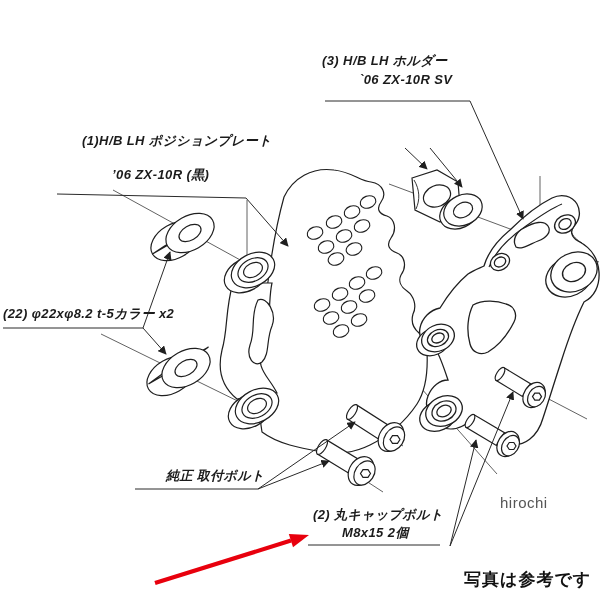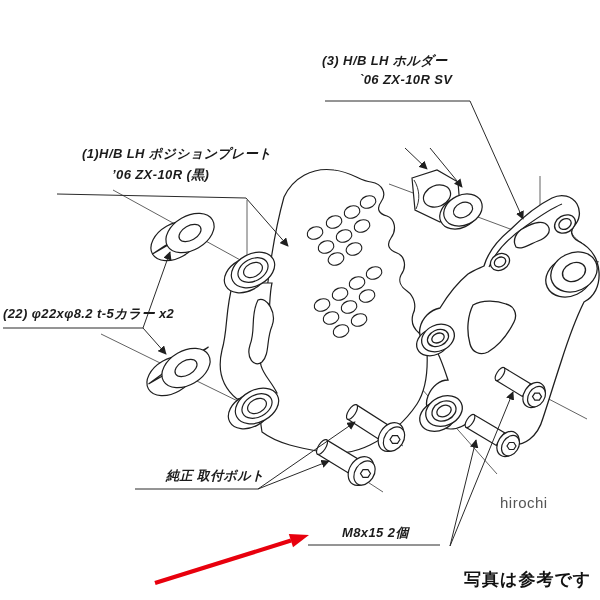--- a/index.html
+++ b/index.html
@@ -195,25 +195,26 @@
   <g>
     <line x1="155" y1="583" x2="291" y2="540.6" stroke="#e8000d" stroke-width="4.2"></line>
     <polygon points="309,535 293,547.3 288.8,533.9" fill="#e8000d"></polygon>
   </g>
 </svg>
 
 <div class="lbl" style="left:322px;top:54px">(3) H/B LH ホルダー</div>
 <div class="lbl" style="left:359px;top:73px">`06 ZX-10R SV</div>
 
 
-<div class="lbl" style="left:82px;top:147px">(1)H/B LH ポジションプレート</div>
+<div class="lbl" style="left:82px;top:134px">(1)H/B LH ポジションプレート</div>
 <div class="lbl" style="left:112px;top:168px">’06 ZX-10R (黒)</div>
 
 <div class="lbl" style="left:3px;top:307px">(22) φ22xφ8.2 t-5カラー x2</div>
 
 <div class="lbl" style="left:166px;top:469px">純正 取付ボルト</div>
 
+<div class="lbl" style="left:313px;top:508px">(2) 丸キャップボルト</div>
 <div class="lbl" style="left:342px;top:526px">M8x15  2個</div>
 
 <div class="watermark" style="left:500px;top:451px">hirochi</div>
 <div class="caption" style="left:464px;top:568px">写真は参考です</div>
 
 </div>
 
 </body></html>

